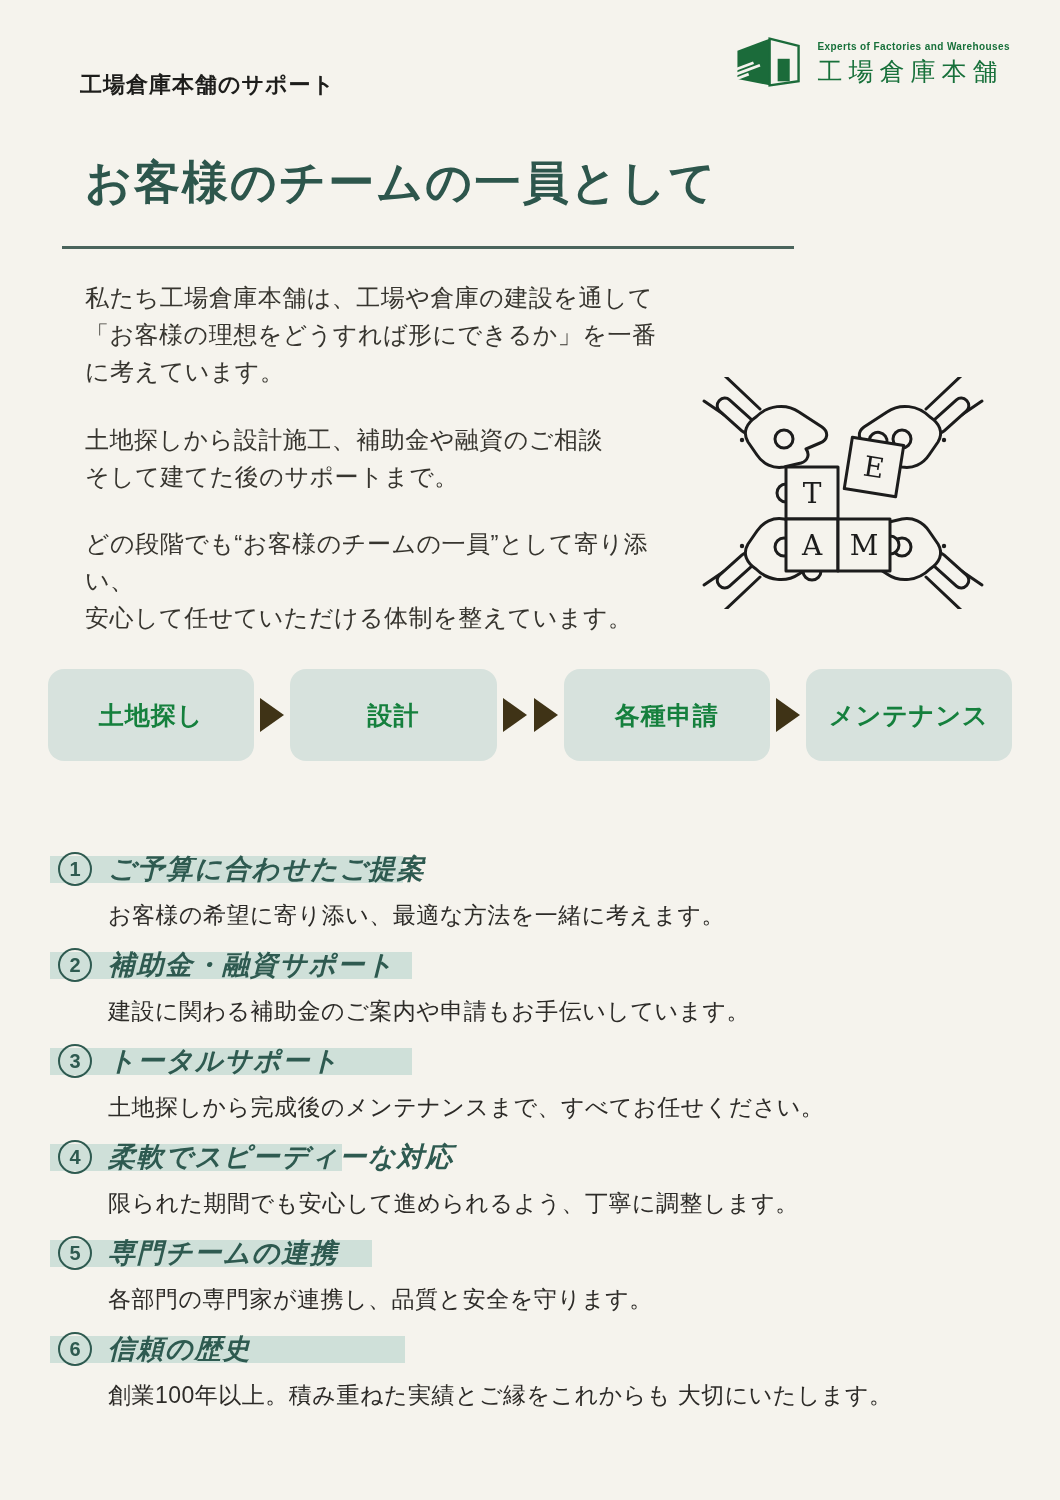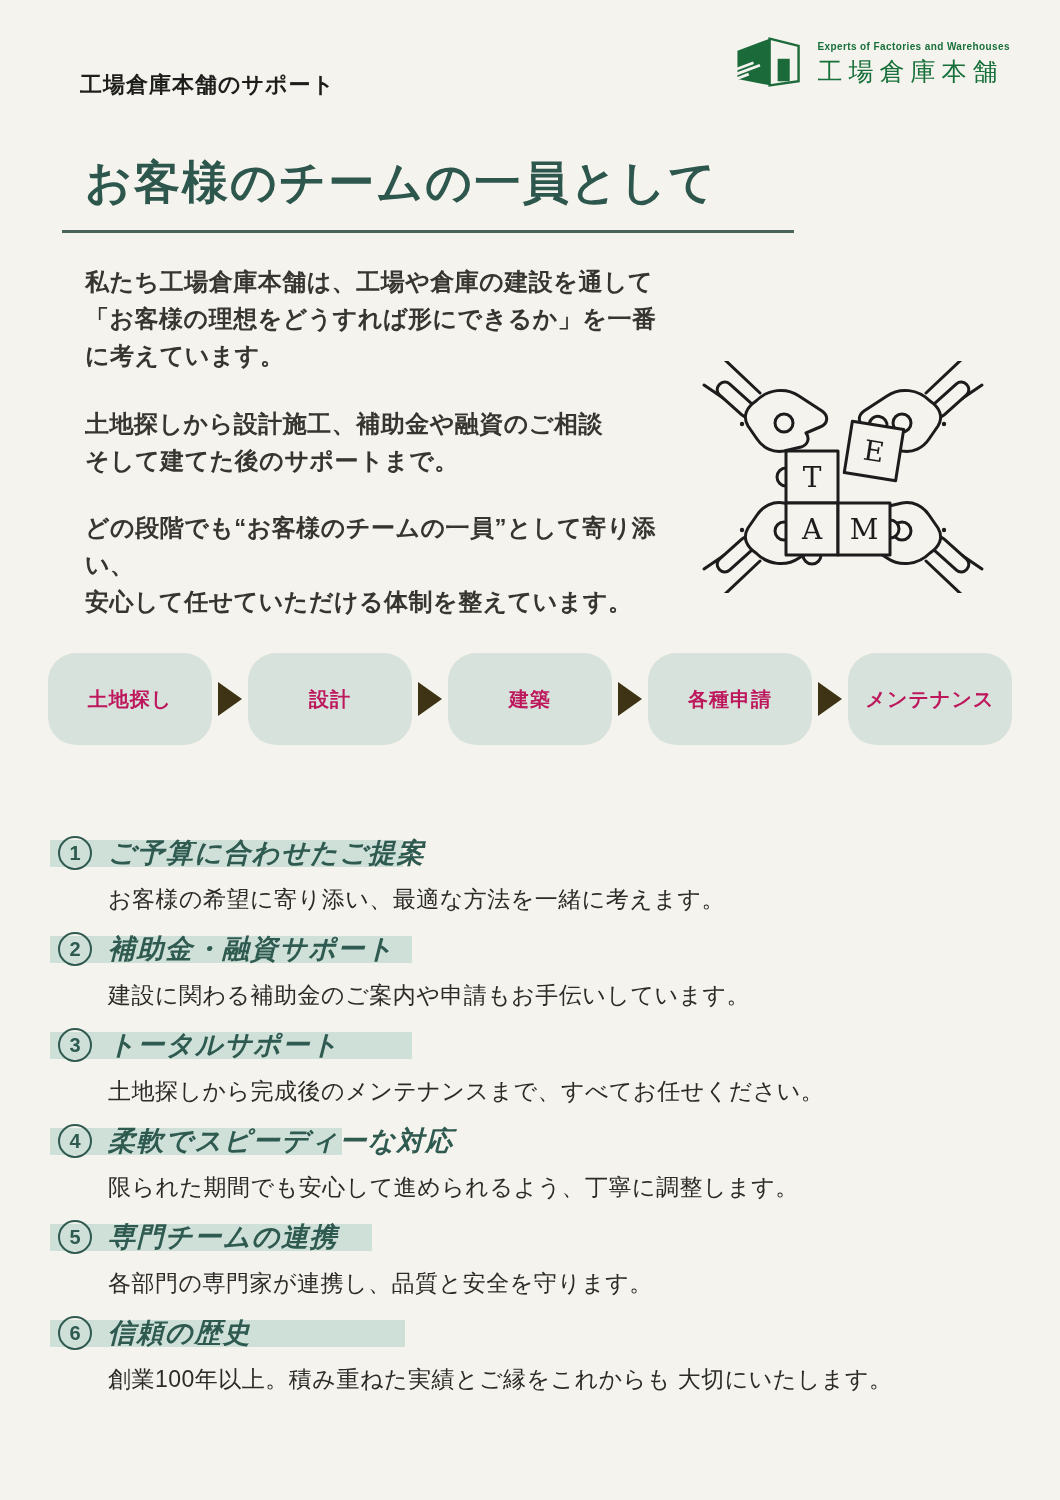--- a/index.html
+++ b/index.html
@@ -22,33 +22,33 @@
     position:relative;
     overflow:hidden;
   }
   
   .header{display:flex;justify-content:space-between;align-items:flex-start;padding:34px 50px 0 80px;}
   .support-label{margin-top:36px;font-size:22px;font-weight:700;color:var(--ink);letter-spacing:1px;}
   .logo{display:flex;align-items:center;gap:12px;}
   .logo-text .tagline{font-size:10px;font-weight:700;color:var(--green);letter-spacing:.4px;}
   .logo-text .brand{font-size:25px;font-weight:400;color:var(--green);letter-spacing:6px;margin-top:3px;}
   
-  .title-wrap{margin:52px 0 0 62px;width:732px;border-bottom:3px solid #4a645c;padding-bottom:16px;}
+  .title-wrap{margin:52px 0 0 62px;width:732px;border-bottom:3px solid #4a645c;padding-bottom:32px;}
   .main-title{padding-left:23px;font-size:46px;font-weight:800;color:var(--teal);letter-spacing:2px;}
   
   .intro{position:relative;margin-top:30px;height:336px;}
   .intro-text{padding-left:85px;width:660px;}
-  .intro-text p{margin:0 0 30px 0;font-size:24px;line-height:1.55;color:var(--body);white-space:pre-line;letter-spacing:.5px;font-weight:bold;}
+  .intro-text p{margin:0 0 30px 0;font-size:24px;line-height:1.55;color:var(--body);white-space:pre-line;letter-spacing:.5px;}
   .illustration{position:absolute;left:698px;top:98px;width:290px;height:232px;}
   
   .flow{display:flex;align-items:center;gap:5px;margin:54px 48px 0 48px;}
   .flow-box{
-    flex:1;height:92px;background:var(--box);border-radius:28px;
+    flex:1;height:92px;background:var(--box);border-radius:16px;
     display:flex;align-items:center;justify-content:center;
-    font-size:20px;font-weight:700;color:#be185d;letter-spacing:1px;
+    font-size:25px;font-weight:700;color:#15803d;letter-spacing:1px;
   }
   .flow-arrow{flex:0 0 auto;width:0;height:0;margin:0 1px;
     border-top:17px solid transparent;border-bottom:17px solid transparent;
     border-left:24px solid var(--arrow);}
   
   .supports{margin:86px 0 0 58px;}
   .support-item{margin-bottom:12px;}
   .s-head{position:relative;display:flex;align-items:center;gap:16px;height:44px;}
   .hl{position:absolute;left:-8px;top:9px;height:27px;background:var(--hl);z-index:0;}
   .support-item:nth-of-type(1) .hl{width:353px;}
@@ -140,21 +140,20 @@
       </g>
     </svg>
   </div>
 </div>
 
 <div class="flow">
   <div class="flow-box">土地探し</div>
   <div class="flow-arrow"></div>
   <div class="flow-box">設計</div>
   <div class="flow-arrow"></div>
-  <div class="flow-box">建築</div>
   <div class="flow-arrow"></div>
   <div class="flow-box">各種申請</div>
   <div class="flow-arrow"></div>
   <div class="flow-box">メンテナンス</div>
 </div>
 
 <div class="supports">
 
   <div class="support-item">
     <div class="s-head">

